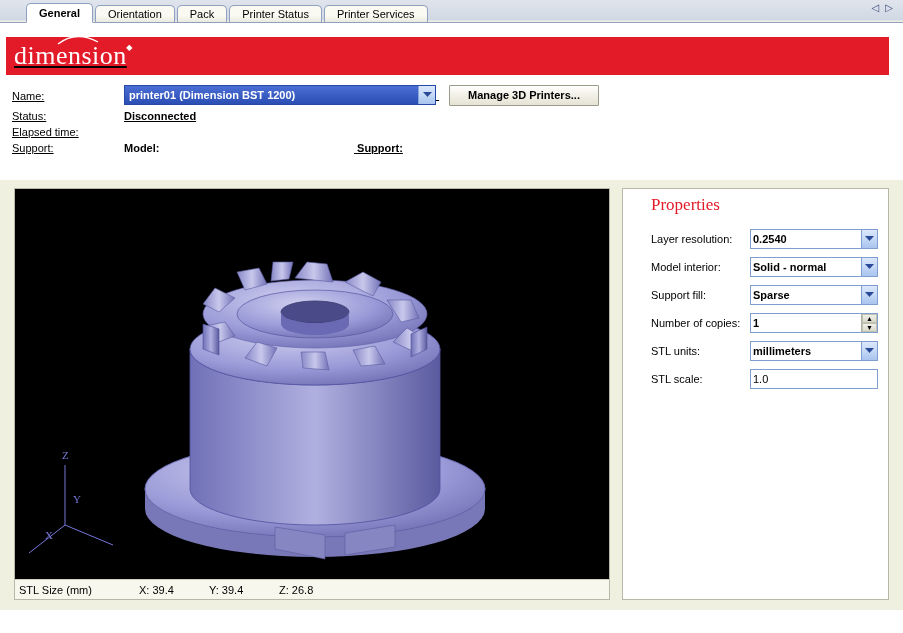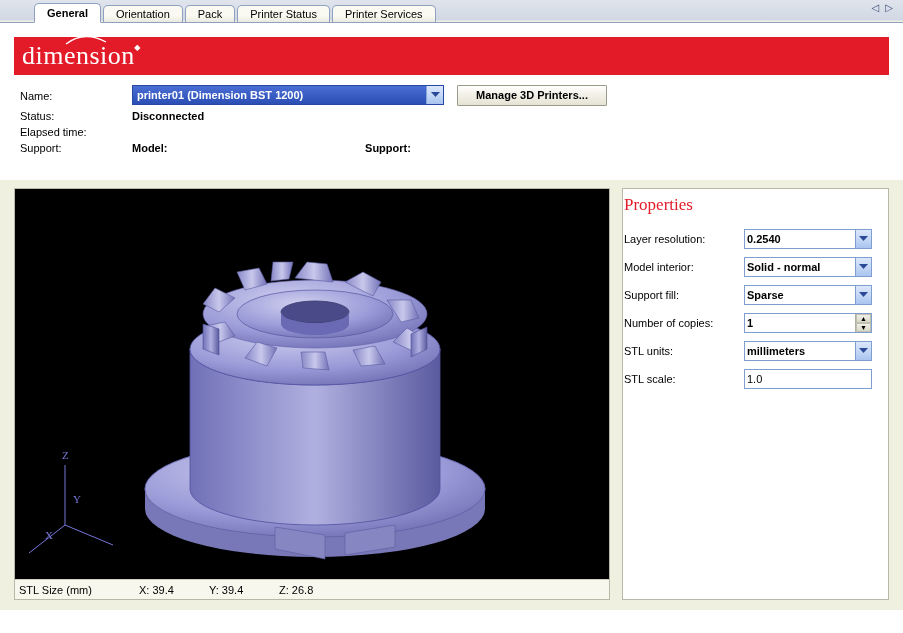--- a/index.html
+++ b/index.html
@@ -14,21 +14,21 @@
     overflow: hidden;
   }
   body {
     background: linear-gradient(to bottom, #e0e4ec 0px, #d0d8e4 20px, #f0f0e0 21px);
   }
   
   .tabbar {
     display: flex;
     align-items: flex-end;
     height: 22px;
-    padding-left: 34px;
+    padding-left: 26px;
     position: relative;
   }
   .tab {
     background: #f7f7ee;
     border-top: 1px solid #90a0c0;
     border-left: 1px solid #90a0c0;
     border-right: 1px solid #90a0c0;
     border-top-left-radius: 5px;
     border-top-right-radius: 5px;
     padding: 2px 12px 2px 12px;
@@ -62,21 +62,22 @@
   .tabpage {
     border-top: 1px solid #90a0c0;
     background: #fff;
     margin: 0;
     padding: 0;
     width: 903px;
     height: 611px;
     position: relative;
   }
   .inner {
-    padding: 14px 14px 14px 14px;
+    padding: 14px 14px 14px 6px;
+    text-decoration: underline;
   }
   
   .brandbar {
     background: #e31a28;
     height: 38px;
     display: flex;
     align-items: center;
     padding-left: 8px;
     position: relative;
   }
@@ -177,21 +178,21 @@
     display: flex;
     align-items: center;
     padding-left: 4px;
   }
   .statusstrip .slab { width: 120px; }
   .statusstrip .sval { width: 70px; }
   .props {
     border: 1px solid #b8b8a8;
     background: #fff;
     flex: 1;
-    padding: 6px 10px 10px 1px;
+    padding: 6px 10px 10px 28px;
   }
   .props-title {
     color: #e31a28;
     font-family: "Times New Roman", serif;
     font-size: 17px;
     margin-bottom: 10px;
   }
   .props table { width: 100%; border-collapse: collapse; }
   .props td { padding: 4px 0; font-size: 11px; }
   .props .pl { width: 120px; }

